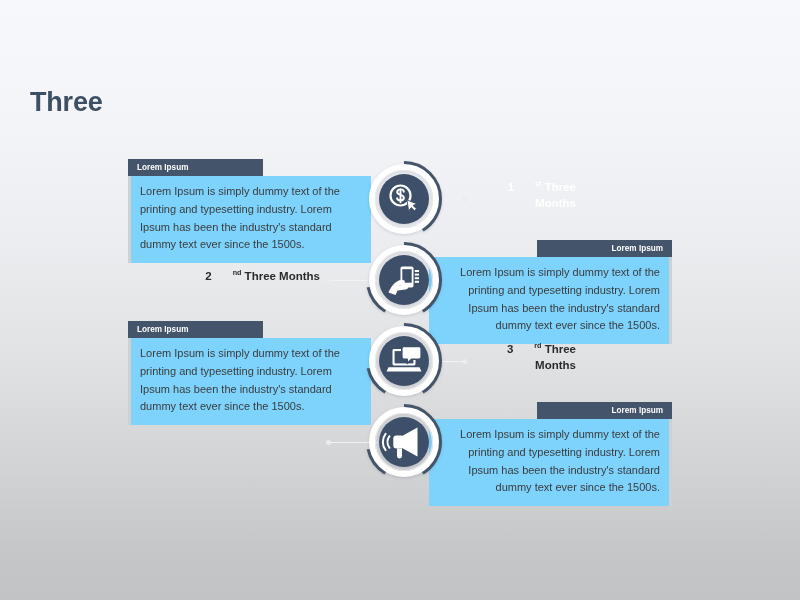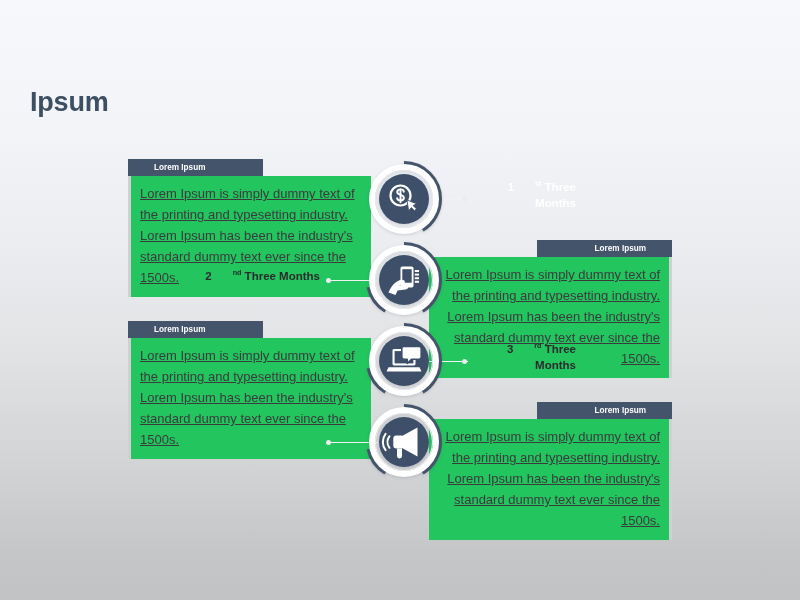--- a/index.html
+++ b/index.html
@@ -59,34 +59,33 @@
   .card-left  { left: 128px; }
   .card-right { left: 440px; }
 
   .card-header {
     height: 17px;
     background: #44546a;
     color: #ffffff;
     font-size: 8.2px;
     font-weight: bold;
     line-height: 17px;
-    padding: 0 26px;
+    padding: 0 9px;
     box-sizing: border-box;
   }
   .card-left .card-header  { text-align: left;  width: 135px; }
   .card-right .card-header { text-align: right; width: 135px; margin-left: 97px; }
 
   .card-body {
-    background: #22c55e;
+    background: #7dd3fc;
     color: #3b3b3d;
-    font-size: 13px;
+    font-size: 11px;
     line-height: 1.62;
     padding: 7px 9px 9px 9px;
     box-sizing: border-box;
-    text-decoration: underline;
   }
   .card-left  .card-body { width: 232px; text-align: left; }
   .card-right .card-body { width: 232px; text-align: right; }
 
   .card-left  .card-body { border-left: 3px solid #cfd0d2; }
   .card-right .card-body { border-right: 3px solid #cfd0d2; }
 
   
   .card-left  { }
   .card-left .card-body  { width: 243px; }
@@ -144,21 +143,21 @@
   .badge svg { display: block; }
 
   
   .badge .plate { filter: drop-shadow(0 1px 1.5px rgba(60,70,85,0.18)); }
 </style>
 </head>
 <body>
 
 <div class="slide">
 
-  <div class="page-title">Ipsum</div>
+  <div class="page-title">Three</div>
 
   <div class="row row-1">
 
     <div class="card card-left">
       <div class="card-header">Lorem Ipsum</div>
       <div class="card-body">Lorem Ipsum is simply dummy text of the printing and typesetting industry. Lorem Ipsum has been the industry's standard dummy text ever since the 1500s.</div>
     </div>
 
     <div class="connector connector-right"></div>
     <div class="connector-dot dot-right"></div>

